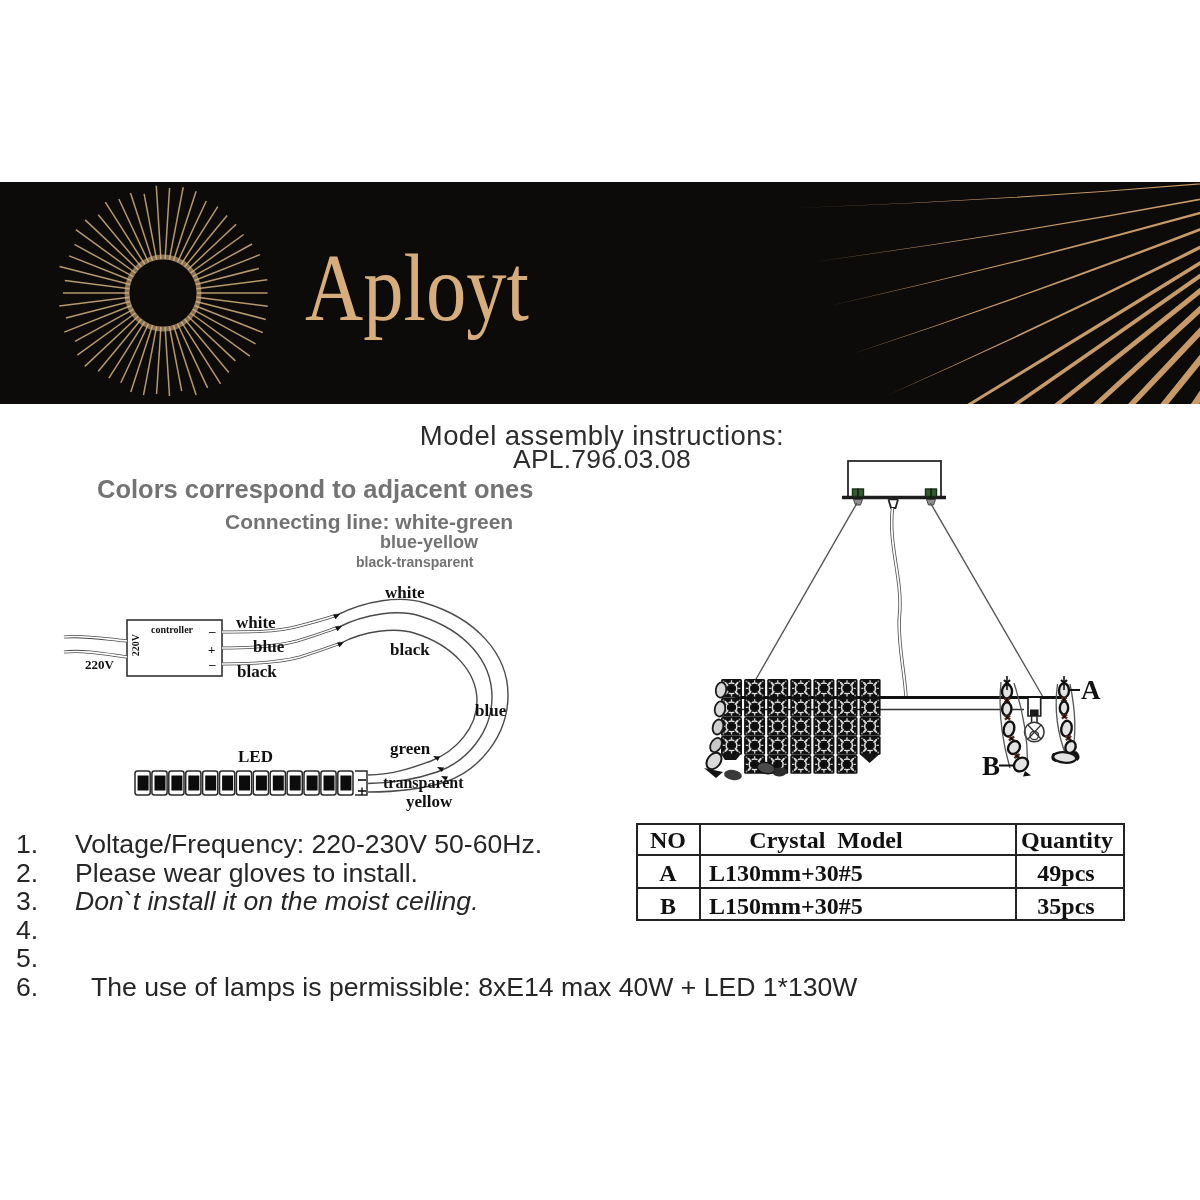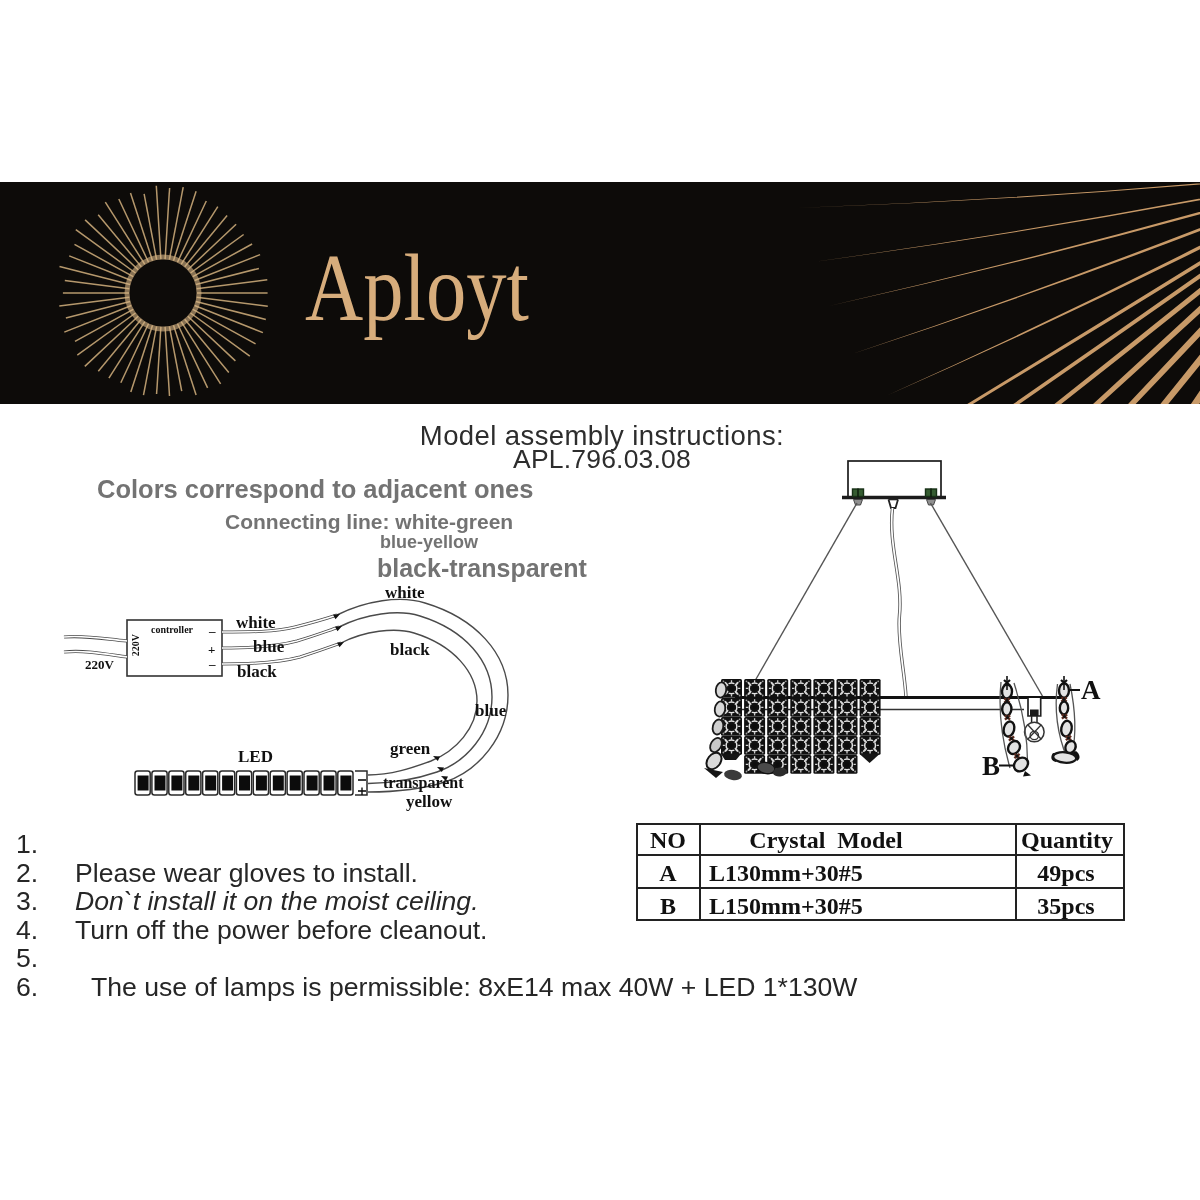--- a/index.html
+++ b/index.html
@@ -88,21 +88,21 @@
     </g>
   <text x="305" y="138" font-family="Liberation Serif, serif" font-size="96" fill="#d7ad7c" textLength="224" lengthAdjust="spacingAndGlyphs">Aployt</text>
 </svg>
 
 <div class="abs" style="left:0;top:420px;width:1204px;text-align:center;font-size:27.5px;color:#2d2d2d;letter-spacing:0.4px;">Model assembly instructions:</div>
 <div class="abs" style="left:0;top:444px;width:1204px;text-align:center;font-size:26.5px;color:#2d2d2d;letter-spacing:0.2px;">APL.796.03.08</div>
 
 <div class="abs serifb" style="left:97px;top:475px;font-size:25.5px;">Colors correspond to adjacent ones</div>
 <div class="abs serifb" style="left:225px;top:510px;font-size:21px;">Connecting line: white-green</div>
 <div class="abs serifb" style="left:380px;top:532px;font-size:18px;">blue-yellow</div>
-<div class="abs serifb" style="left:377px;top:554px;font-size:25px;">black-transparent</div>
+<div class="abs serifb" style="left:356px;top:554px;font-size:14px;">black-transparent</div>
 
 <svg class="abs" style="left:0;top:575px;" width="620" height="250" viewBox="0 0 620 250">
   <g id="wiring">
       <rect x="127" y="45" width="95" height="56" fill="#fff" stroke="#333" stroke-width="1.6"></rect>
       <text x="151" y="58" font-family="Liberation Serif, serif" font-weight="bold" font-size="10" fill="#111">controller</text>
       <text x="140" y="71" font-family="Liberation Serif, serif" font-weight="bold" font-size="10" fill="#111" transform="rotate(-90 139 71)" text-anchor="middle">220V</text>
       <g font-family="Liberation Serif, serif" font-weight="bold" font-size="13" fill="#111">
         <text x="209" y="60">–</text>
         <text x="208" y="79">+</text>
         <text x="209" y="93">–</text>
@@ -319,32 +319,32 @@
     <text x="430" y="58" text-anchor="middle">49pcs</text>
     <text x="32" y="91" text-anchor="middle">B</text>
     <text x="73" y="91">L150mm+30#5</text>
     <text x="430" y="91" text-anchor="middle">35pcs</text>
   </g>
 </svg>
 
 <div class="abs" style="left:0;top:829px;width:900px;font-size:26.6px;color:#262626;">
   <div style="position:relative;height:28.6px;">
       <span style="position:absolute;left:16px;">1.</span>
+      <span style="position:absolute;left:75px;">Voltage/Frequency: 220-230V 50-60Hz.</span>
     </div>
   <div style="position:relative;height:28.6px;">
       <span style="position:absolute;left:16px;">2.</span>
       <span style="position:absolute;left:75px;">Please wear gloves to install.</span>
     </div>
   <div style="position:relative;height:28.6px;">
       <span style="position:absolute;left:16px;">3.</span>
       <span style="position:absolute;left:75px;font-style:italic;">Don`t install it on the moist ceiling.</span>
     </div>
   <div style="position:relative;height:28.6px;">
       <span style="position:absolute;left:16px;">4.</span>
-      <span style="position:absolute;left:75px;">Turn off the power before cleanout.</span>
     </div>
   <div style="position:relative;height:28.6px;">
       <span style="position:absolute;left:16px;">5.</span>
     </div>
   <div style="position:relative;height:28.6px;">
       <span style="position:absolute;left:16px;">6.</span>
       <span style="position:absolute;left:66px;margin-left:25px;">The use of lamps is permissible: 8xE14 max 40W + LED 1*130W</span>
     </div>
 </div>
 

